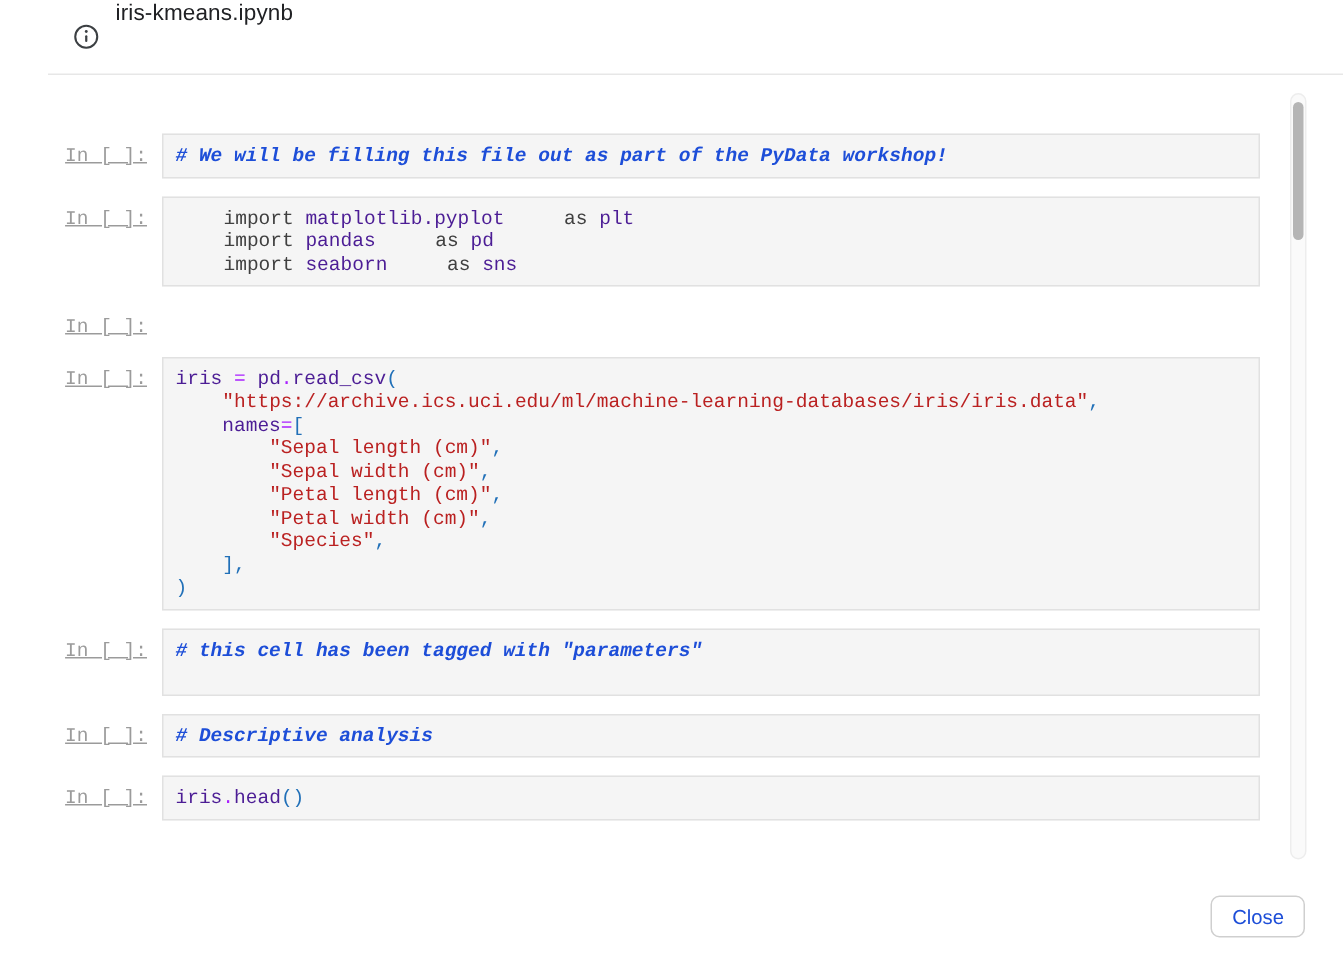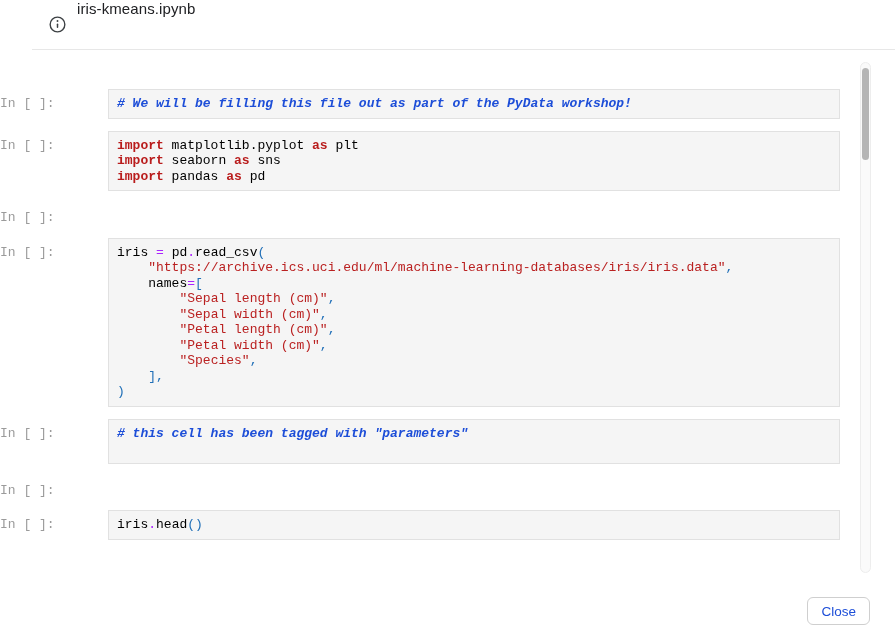--- a/index.html
+++ b/index.html
@@ -10,35 +10,35 @@
             border-bottom:1px solid #e7e7e7; display:flex; 
             padding:0 17px; gap:11px; background:#fff;margin-left:32px; }
   .header .title { font-size:15px; color:#202124; letter-spacing:.1px; }
   .info-icon { display:flex; align-items:center; }
 
   .content { position:absolute; top:51px; left:0; width:895px; height:523px;
              overflow:hidden; }
   .cells { padding:38px 55px 0 0; }
 
   .cell-row { display:flex; align-items:flex-start; margin-bottom:12px; }
-  .prompt { flex:none; width:108px; padding-right:10px; padding-top:7px;
+  .prompt { flex:none; width:108px; text-align:right; padding-right:10px; padding-top:7px;
             font-family:"Liberation Mono","DejaVu Sans Mono",monospace;
-            font-size:13px; line-height:15.5px; color:#9b9b9b; }
+            font-size:13px; line-height:15.5px; color:#9b9b9b;text-decoration:underline; }
   .code-box { flex:1; background:#f5f5f5; border:1px solid #e1e1e1;
               padding:6px 8px;
               font-family:"Liberation Mono","DejaVu Sans Mono",monospace;
               font-size:13px; line-height:15.5px; color:#2f2f2f; }
   .code-line { white-space:pre; min-height:15.5px; }
 
-  .tok-k { color:#b91c1c; font-weight:bold; }
+  .tok-k { color:#404040; font-weight:normal;margin-left:32px; }
   .tok-c { color:#1d4ed8; font-style:italic; font-weight:bold; }
   .tok-s { color:#ba2121; }
   .tok-o { color:#aa22ff; }
   .tok-p { color:#2170b8; }
-  .tok-n { color:#000000; }
+  .tok-n { color:#4c1d95; }
 
   .scroll-track { position:absolute; left:860px; top:62px; width:11px; height:511px;
                   background:#fafafa; border:1px solid #ededed; border-radius:6px; }
   .scroll-thumb { position:absolute; left:1px; top:5px; width:7px; height:92px;
                   background:#b5b5b5; border-radius:4px; }
 
   .close-btn { position:absolute; right:25px; bottom:18px; height:28px;
                padding:0 13px; background:#fff; border:1px solid #cfcfcf;
                border-radius:6px; font-family:"Liberation Sans",sans-serif;
                font-size:13.5px; color:#1d4ed8; cursor:pointer; }
@@ -62,22 +62,22 @@
       <div class="cell-row">
         <div class="prompt">In [ ]:</div>
         <div class="code-box">
           <div class="code-line"><span class="tok-c"># We will be filling this file out as part of the PyData workshop!</span></div>
         </div>
       </div>
       <div class="cell-row">
         <div class="prompt">In [ ]:</div>
         <div class="code-box">
           <div class="code-line"><span class="tok-k">import</span><span class="tok-n"> matplotlib.pyplot </span><span class="tok-k">as</span><span class="tok-n"> plt</span></div>
+          <div class="code-line"><span class="tok-k">import</span><span class="tok-n"> pandas </span><span class="tok-k">as</span><span class="tok-n"> pd</span></div>
           <div class="code-line"><span class="tok-k">import</span><span class="tok-n"> seaborn </span><span class="tok-k">as</span><span class="tok-n"> sns</span></div>
-          <div class="code-line"><span class="tok-k">import</span><span class="tok-n"> pandas </span><span class="tok-k">as</span><span class="tok-n"> pd</span></div>
         </div>
       </div>
       <div class="cell-row">
         <div class="prompt">In [ ]:</div>
       </div>
       <div class="cell-row">
         <div class="prompt">In [ ]:</div>
         <div class="code-box">
           <div class="code-line"><span class="tok-n">iris </span><span class="tok-o">=</span><span class="tok-n"> pd</span><span class="tok-o">.</span><span class="tok-n">read_csv</span><span class="tok-p">(</span></div>
           <div class="code-line"><span class="tok-n">    </span><span class="tok-s">"https://archive.ics.uci.edu/ml/machine-learning-databases/iris/iris.data"</span><span class="tok-p">,</span></div>
@@ -93,20 +93,23 @@
       </div>
       <div class="cell-row">
         <div class="prompt">In [ ]:</div>
         <div class="code-box">
           <div class="code-line"><span class="tok-c"># this cell has been tagged with "parameters"</span></div>
           <div class="code-line"></div>
         </div>
       </div>
       <div class="cell-row">
         <div class="prompt">In [ ]:</div>
+        <div class="code-box">
+          <div class="code-line"><span class="tok-c"># Descriptive analysis</span></div>
+        </div>
       </div>
       <div class="cell-row">
         <div class="prompt">In [ ]:</div>
         <div class="code-box">
           <div class="code-line"><span class="tok-n">iris</span><span class="tok-o">.</span><span class="tok-n">head</span><span class="tok-p">()</span></div>
         </div>
       </div>
     </div>
 </div>
 

